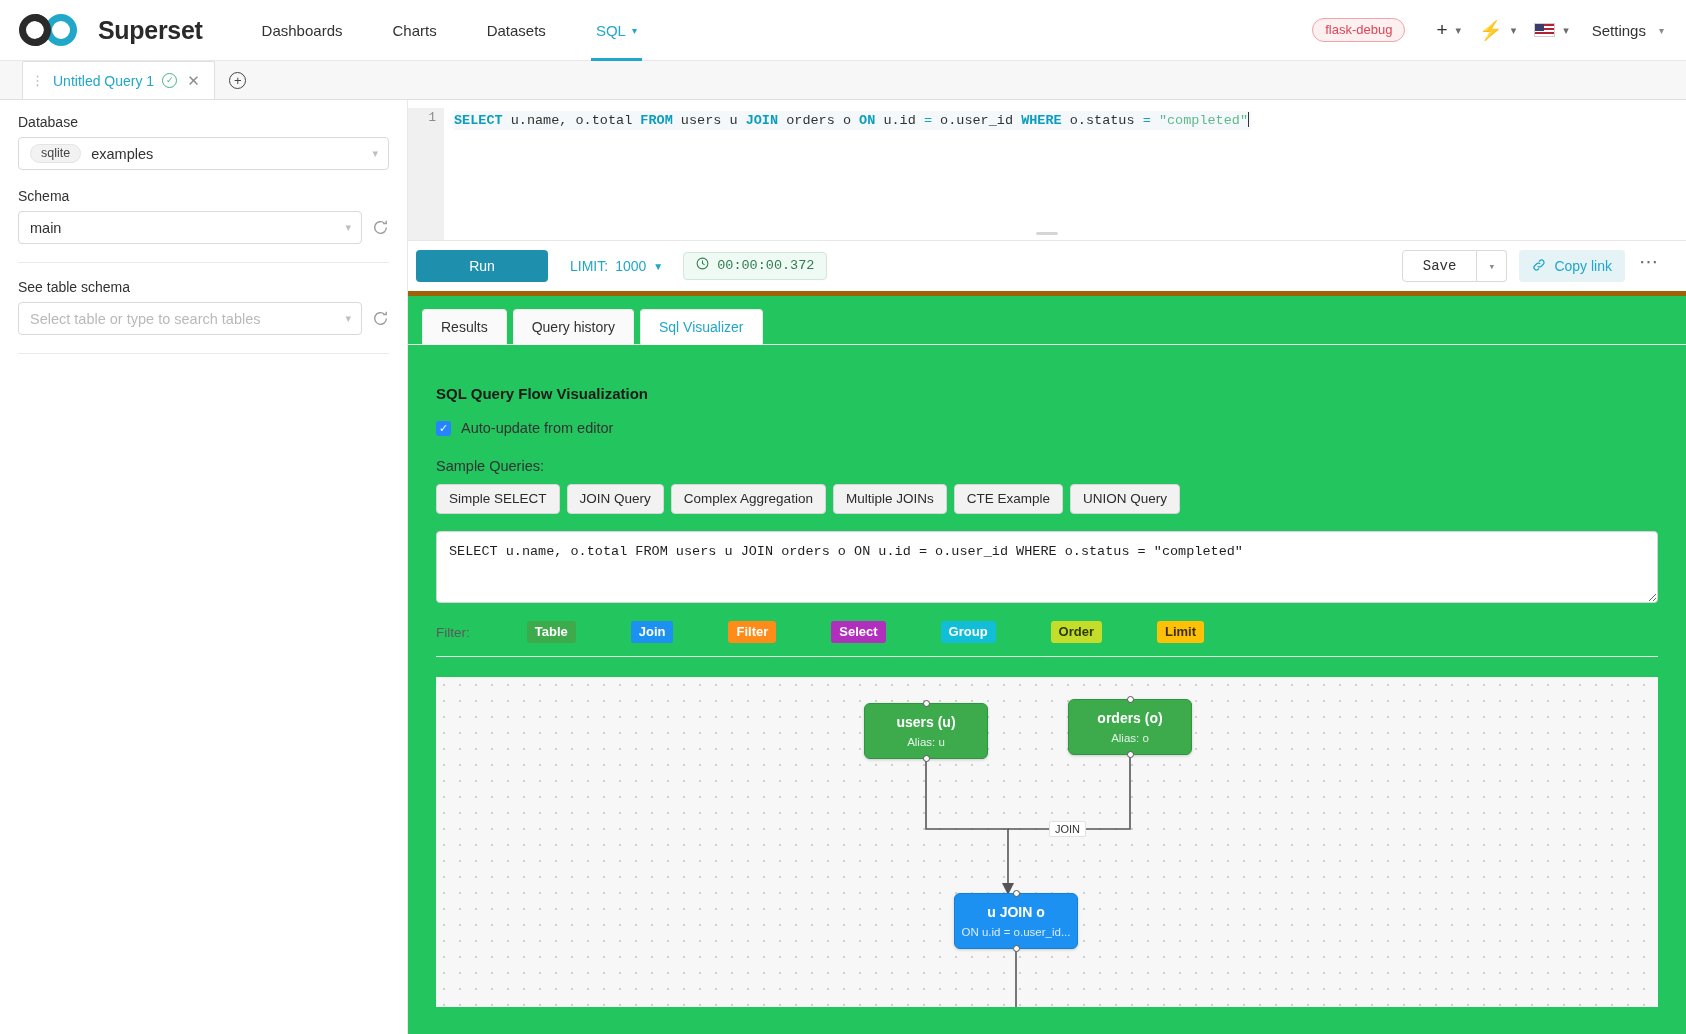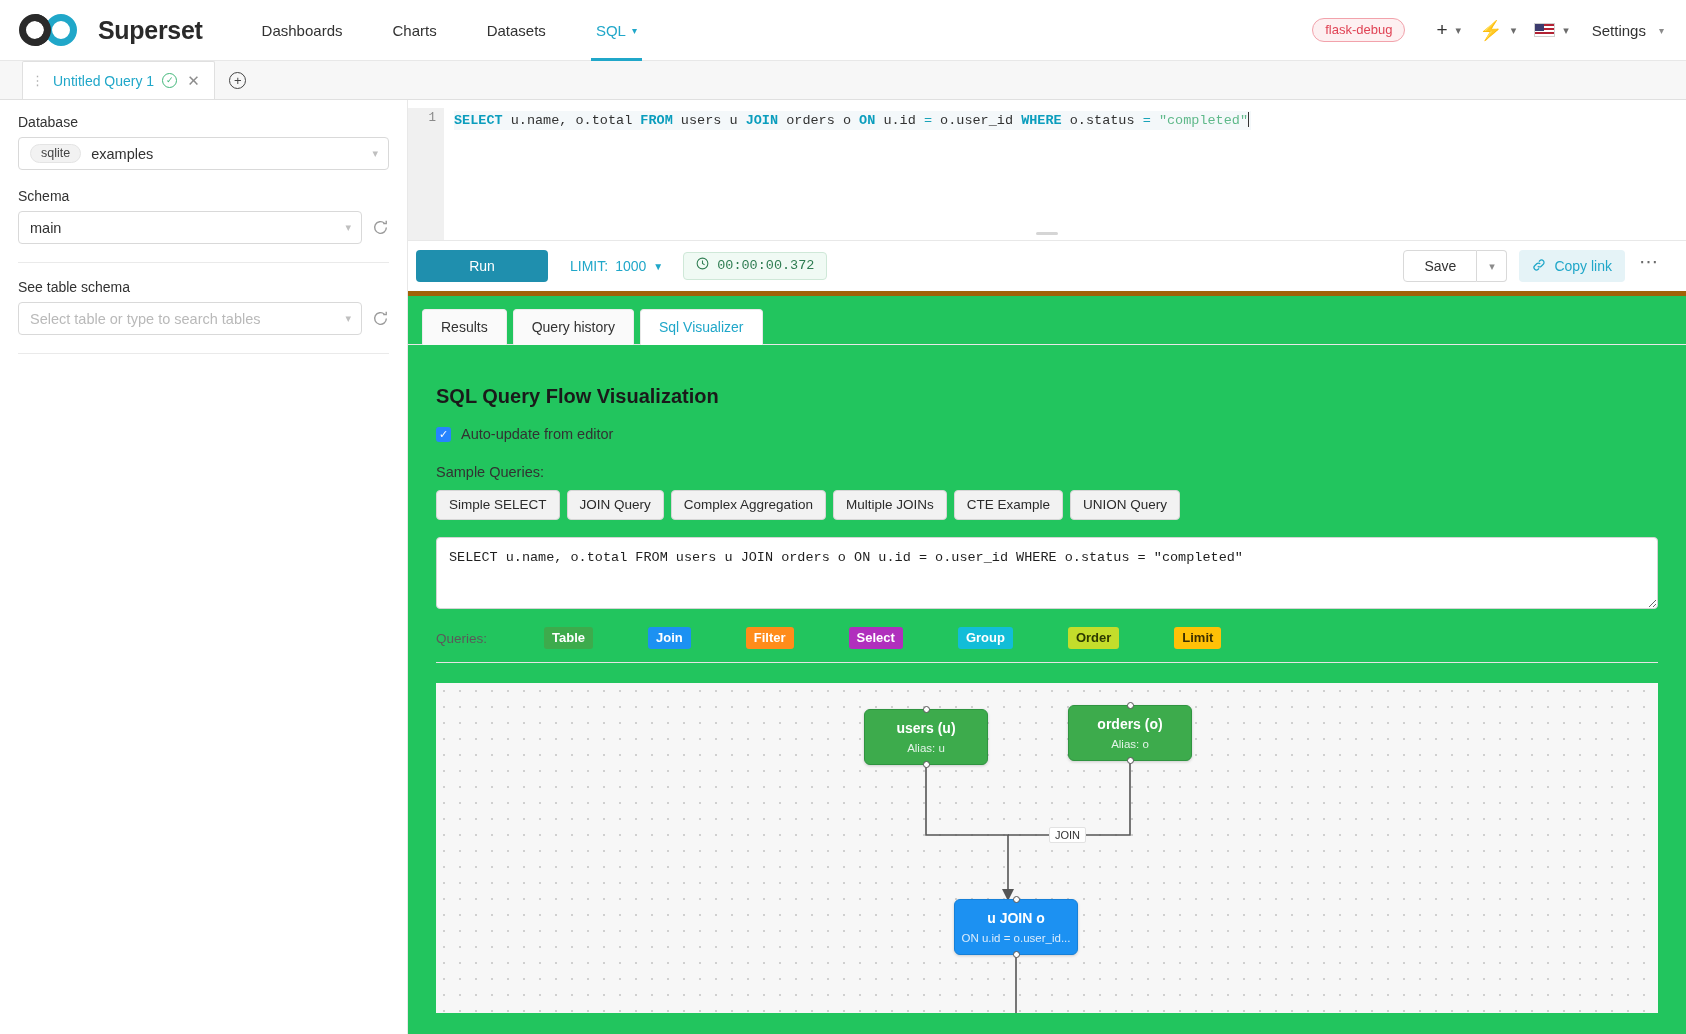--- a/index.html
+++ b/index.html
@@ -146,21 +146,21 @@
   .limit-ctl { display: flex; align-items: center; gap: 7px; margin-left: 22px;
                color: #20a7c9; font-size: 14px; cursor: pointer; }
   .limit-ctl .tri { font-size: 10px; }
   .timer-pill {
     margin-left: 20px; display: flex; align-items: center; gap: 8px;
     border: 1px solid #cfe8d8; background: #f0faf4; color: #2f7d52;
     border-radius: 4px; padding: 4px 12px 5px; font-size: 13.5px;
     font-family: "Liberation Mono", monospace;
   }
   .tool-right { margin-left: auto; display: flex; align-items: center; gap: 0; }
-  .save-group { display: flex; }
+  .save-group { display: flex; font-family: Liberation Mono, monospace; }
   .save-btn {
     height: 32px; border: 1px solid #d9d9d9; background: #fff; color: #323232;
     font-size: 14px; padding: 0 20px; border-radius: 4px 0 0 4px; cursor: pointer;
     font-family: inherit;
   }
   .save-caret {
     height: 32px; width: 30px; border: 1px solid #d9d9d9; border-left: none;
     background: #fff; border-radius: 0 4px 4px 0; cursor: pointer;
     display: flex; align-items: center; justify-content: center; color: #8b8b8b; font-size: 11px;
   }
@@ -179,21 +179,21 @@
   .resultpane { flex: 1; overflow: hidden; display: flex; flex-direction: column; background:#22c55e; }
   .rtabs { display: flex; gap: 6px; padding: 12px 0 0 14px; border-bottom: 1px solid #e8e8e8; }
   .rtab {
     padding: 9px 18px 10px; font-size: 14px; color: #323232; cursor: pointer;
     border: 1px solid transparent; border-radius: 4px 4px 0 0; background: #fafafa;
     border-color: #ececec; border-bottom: none; position: relative; top: 1px;
   }
   .rtab.active { background: #fff; color: #20a7c9; border-color: #e8e8e8; }
 
   .vizbody { padding: 24px 28px 0 28px; overflow: hidden; }
-  .viz-title { font-size: 20px; font-weight: bold; color: #1a1a1a; margin: 16px 0 18px 0; }
+  .viz-title { font-size: 15px; font-weight: bold; color: #1a1a1a; margin: 16px 0 18px 0; }
   .autoupdate { display: flex; align-items: center; gap: 10px; font-size: 14.5px; color: #323232; margin-bottom: 22px; }
   .cbx {
     width: 15px; height: 15px; background: #2684ff; border-radius: 3px;
     display: flex; align-items: center; justify-content: center; color: #fff; font-size: 11px;
     line-height: 1; cursor: pointer;
   }
   .samples-label { font-size: 14.5px; color: #323232; margin-bottom: 10px; }
   .sample-row { display: flex; gap: 7px; margin-bottom: 17px; flex-wrap: wrap; }
   .sample-btn {
     background: #f2f2f2; border: 1px solid #d6d6d6; border-radius: 4px;
@@ -429,21 +429,21 @@
           <button class="sample-btn">JOIN Query</button>
           <button class="sample-btn">Complex Aggregation</button>
           <button class="sample-btn">Multiple JOINs</button>
           <button class="sample-btn">CTE Example</button>
           <button class="sample-btn">UNION Query</button>
         </div>
 
         <textarea class="sql-textarea" spellcheck="false" style="">SELECT u.name, o.total FROM users u JOIN orders o ON u.id = o.user_id WHERE o.status = "completed"</textarea>
 
         <div class="legend-row">
-          <span class="legend-label">Queries:</span>
+          <span class="legend-label">Filter:</span>
           <span class="chip" style="background:#3dab4c">Table</span>
           <span class="chip" style="background:#1c91f2">Join</span>
           <span class="chip" style="background:#ff8c1a">Filter</span>
           <span class="chip" style="background:#b02fbd">Select</span>
           <span class="chip" style="background:#12bdd8">Group</span>
           <span class="chip" style="background:#c4dd2b;color:#2d3a00">Order</span>
           <span class="chip" style="background:#ffc107;color:#3d2f00">Limit</span>
         </div>
 
         

